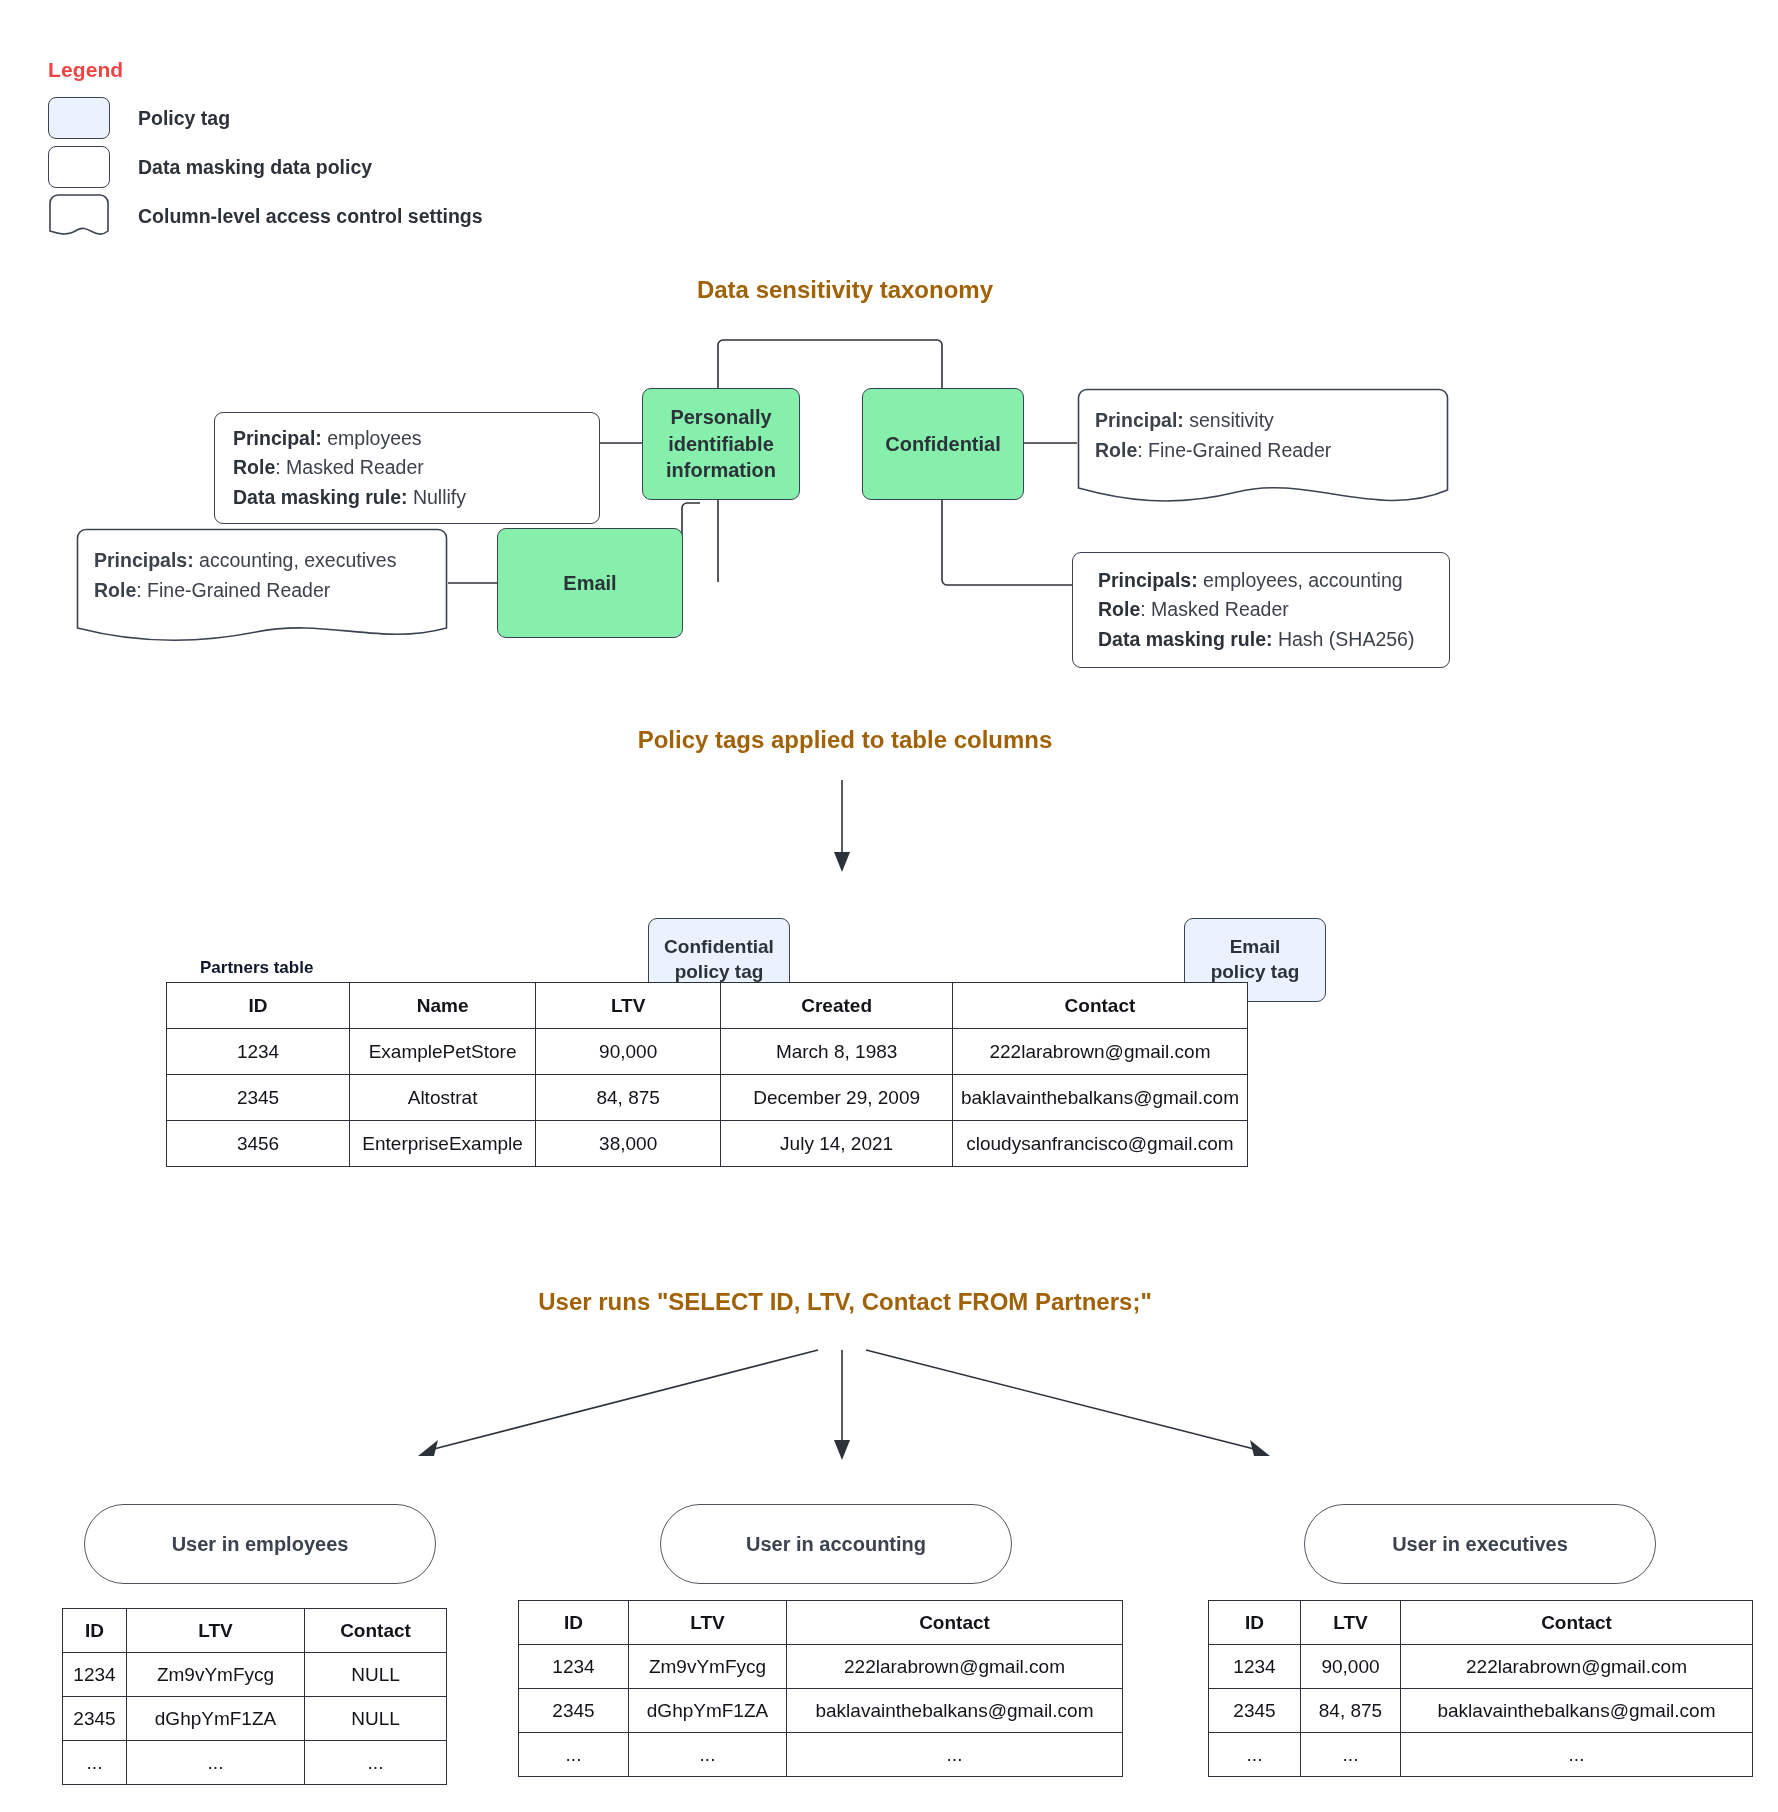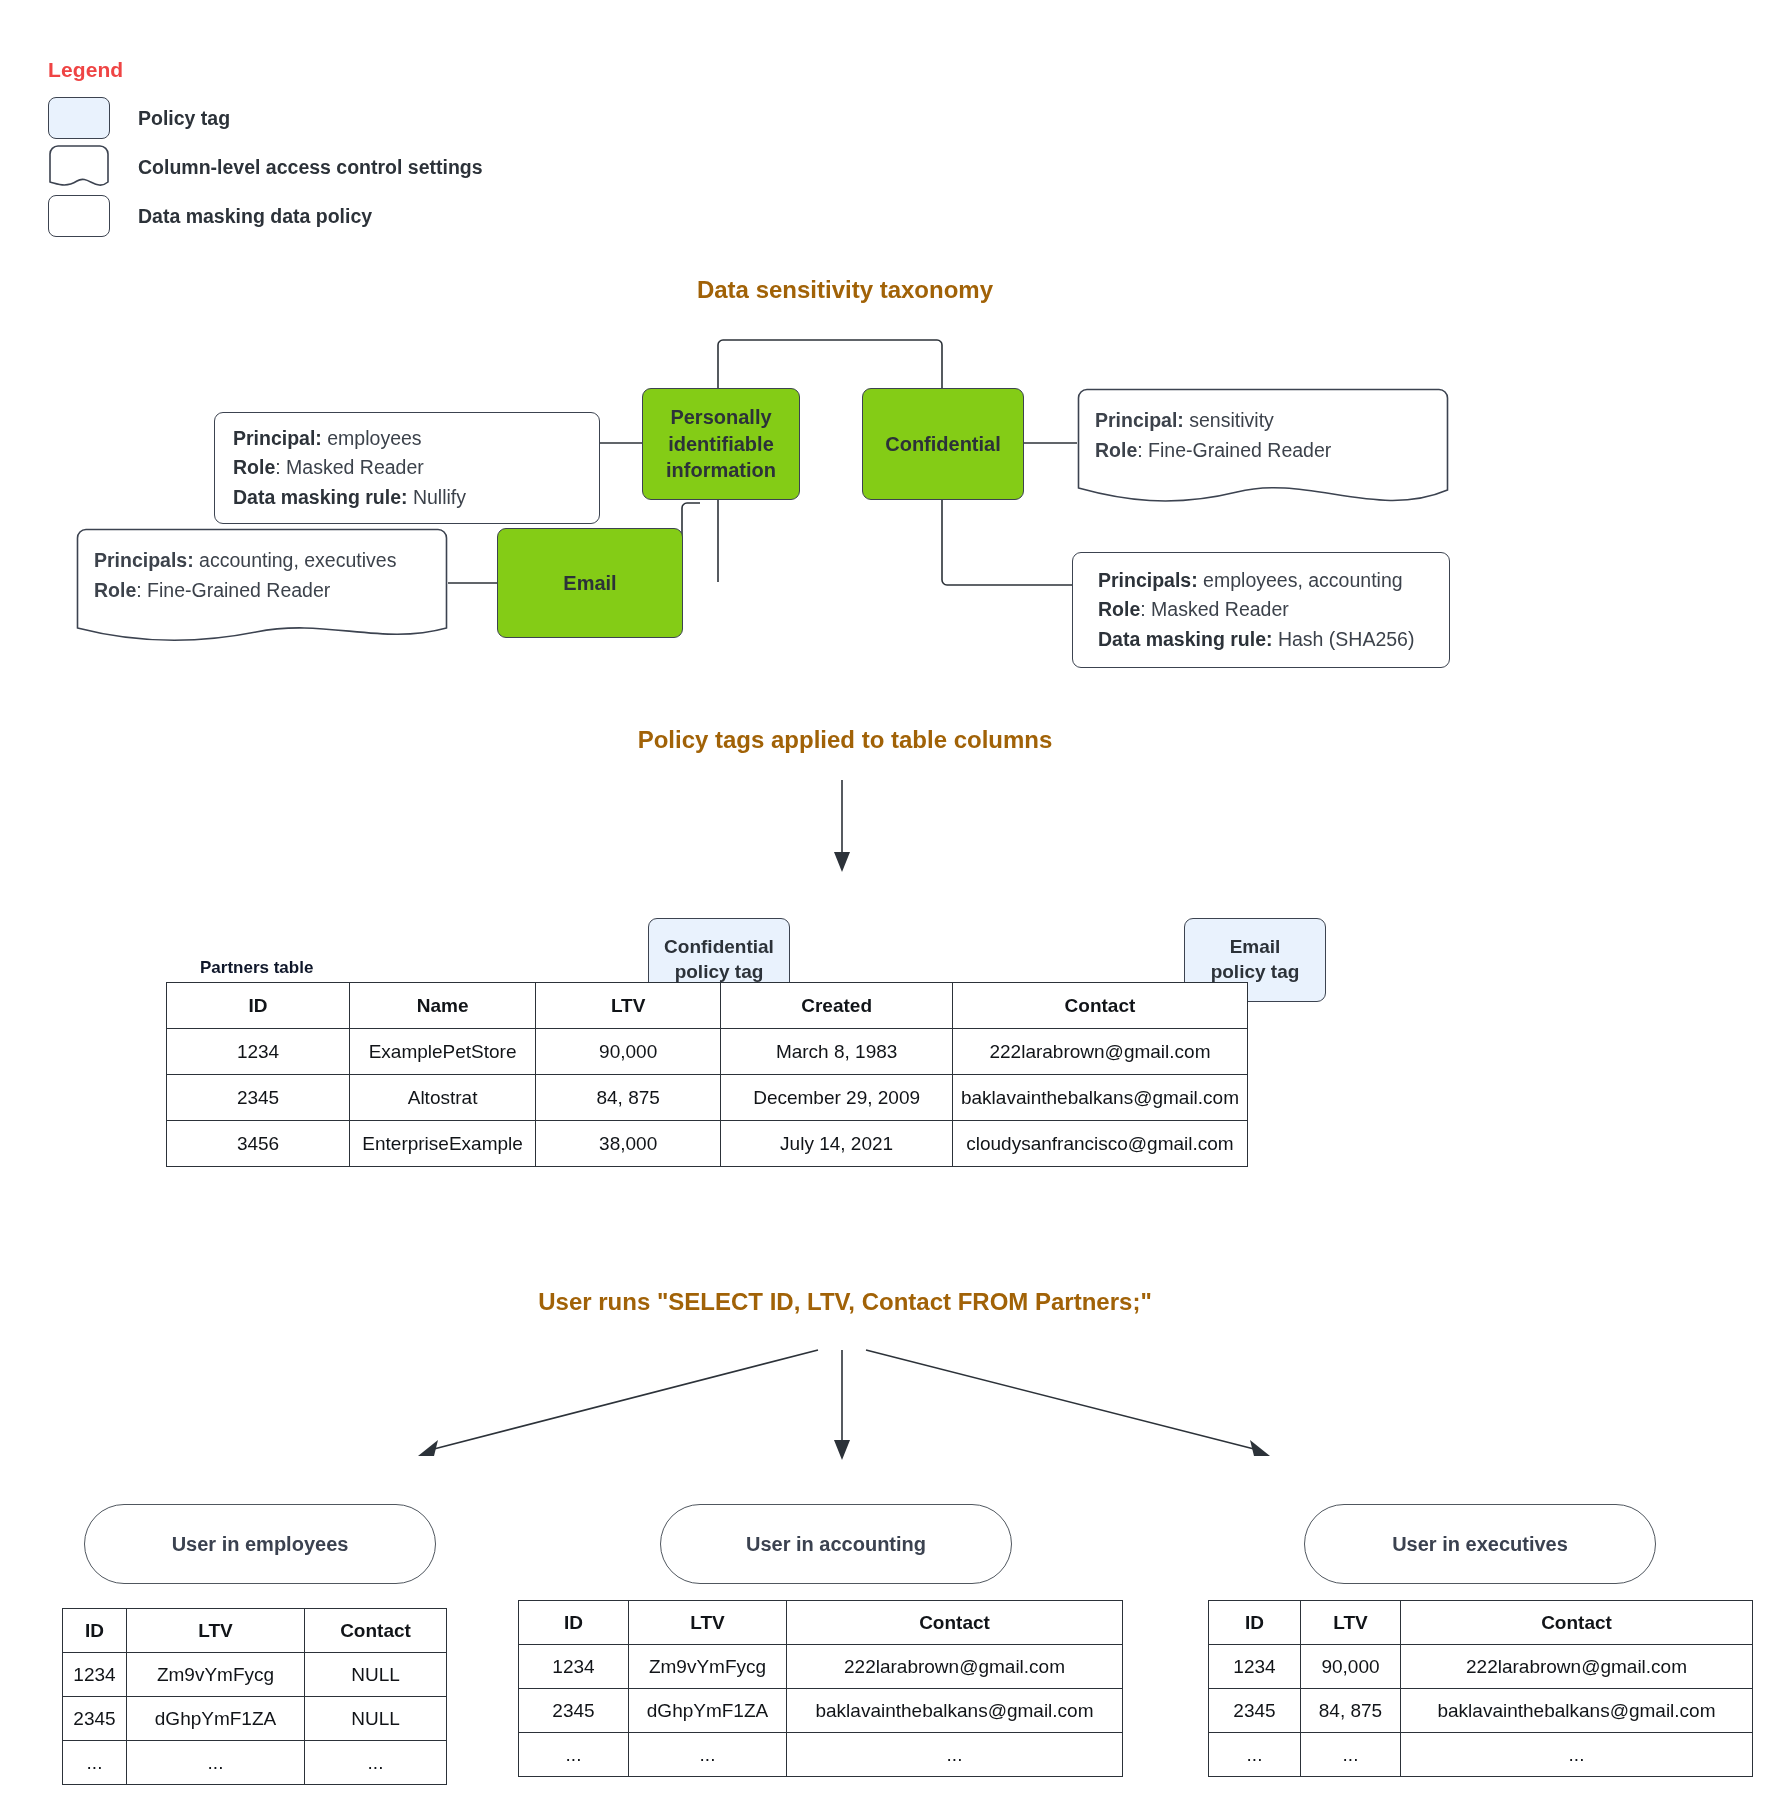--- a/index.html
+++ b/index.html
@@ -53,21 +53,21 @@
   
   .node {
     position: absolute;
     border: 1.5px solid #3c4350;
     border-radius: 9px;
     background: #ffffff;
     display: flex; align-items: center;
     padding: 0 18px;
   }
   .node.tagbox {
-    background: #84cc16;
+    background: #86efac;
     justify-content: center;
     text-align: center;
     font-weight: bold;
     font-size: 20px;
     line-height: 1.33;
     color: #2c3239;
     padding: 0 12px;
   }
   .node.policybox {
     font-size: 19.5px;
@@ -169,32 +169,32 @@
 
 <div id="legend" class="abs">
   <div class="legend-title">Legend</div>
 
   <div class="legend-row">
     <div class="legend-swatch tag"></div>
     <div class="legend-label">Policy tag</div>
   </div>
 
   <div class="legend-row">
+    <div class="legend-swatch policy"></div>
+    <div class="legend-label">Data masking data policy</div>
+  </div>
+
+  <div class="legend-row">
     <div class="legend-swatch doc">
       <svg width="62" height="46" viewBox="0 0 62 46">
         <path d="M2,10 A8,8 0 0 1 10,2 L52,2 A8,8 0 0 1 60,10 L60,38
                  C48,48 40,30 29,37 C18,44 10,40 2,38 Z" fill="#ffffff" stroke="#3c4350" stroke-width="1.6"></path>
       </svg>
     </div>
     <div class="legend-label">Column-level access control settings</div>
-  </div>
-
-  <div class="legend-row">
-    <div class="legend-swatch policy"></div>
-    <div class="legend-label">Data masking data policy</div>
   </div>
 </div>
 
 <svg id="wires">
   <g stroke="#2c3239" stroke-width="1.6" fill="none">
 
     <path d="M718,388 L718,345 A5,5 0 0 1 723,340 L937,340 A5,5 0 0 1 942,345 L942,388"></path>
 
     <path d="M600,443 L642,443"></path>
 

